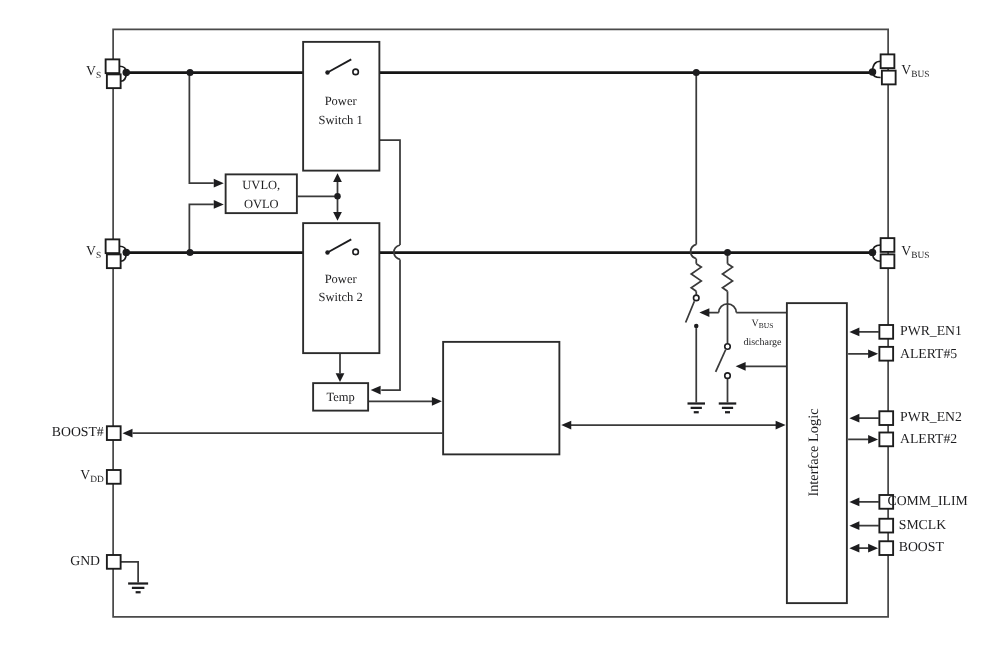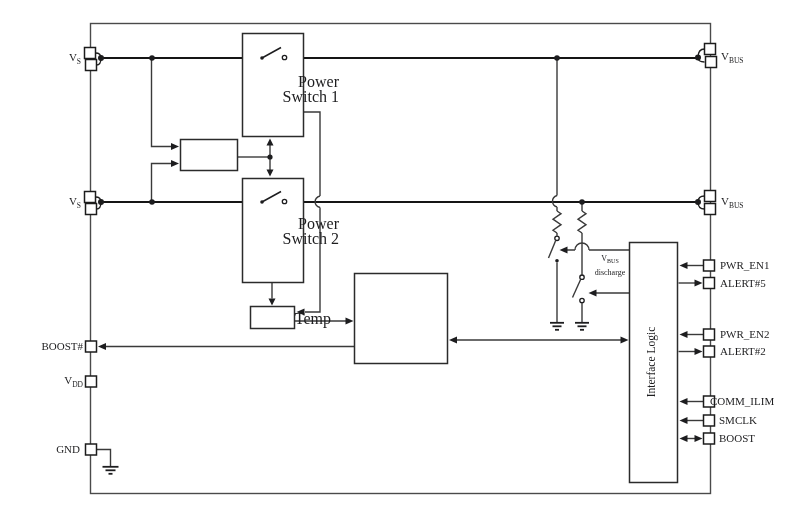--- a/index.html
+++ b/index.html
@@ -2,21 +2,21 @@
 <html><head>
 <meta charset="utf-8">
 <style>
   html,body{margin:0;padding:0;background:#fff;}
   .stage{position:relative;width:795px;height:516px;background:#ffffff;
          font-family:Liberation Serif, serif;color:#1d1d1f;overflow:hidden;}
   svg{position:absolute;left:0;top:0;}
   .lbl{position:absolute;font-size:11px;line-height:13px;white-space:nowrap;color:#1d1d1f;}
   .lbl-r{text-align:right;}
   .sub{font-size:7.5px;vertical-align:-2.5px;}
-  .blk{position:absolute;text-align:right;font-size:16px;line-height:15px;color:#1d1d1f;padding-left:36px;}
+  .blk{position:absolute;text-align:center;font-size:10px;line-height:15px;color:#1d1d1f;}
   .blk-charger{line-height:13.5px;}
   .vtext{position:absolute;left:554px;top:353px;width:200px;height:18px;text-align:center;
          font-size:11.5px;transform:rotate(-90deg);transform-origin:center;color:#1d1d1f;}
   .disch{position:absolute;left:580px;top:253px;width:60px;text-align:center;
          font-size:8px;line-height:11px;color:#1d1d1f;}
   .disch .sub{font-size:6px;vertical-align:-1.5px;}
 </style>
 </head>
 <body>
 
@@ -216,20 +216,24 @@
   <div class="lbl" style="left:719px;top:432px">BOOST</div>
 
   <div class="blk" style="left:242px;width:61px;top:74px">
     <div>Power</div>
     <div>Switch 1</div>
   </div>
   <div class="blk" style="left:242px;width:61px;top:216px">
     <div>Power</div>
     <div>Switch 2</div>
   </div>
+  <div class="blk" style="left:180px;width:58px;top:141px">
+    <div>UVLO,</div>
+    <div>OVLO</div>
+  </div>
   <div class="blk" style="left:250px;width:45px;top:311px">Temp</div>
   <div class="vtext">Interface Logic</div>
 
   <div class="disch">
     <div><span>V</span><span class="sub">BUS</span></div>
     <div>discharge</div>
   </div>
 
 </div>
 

